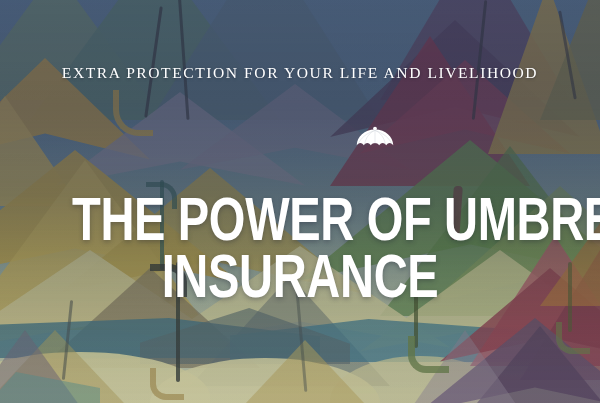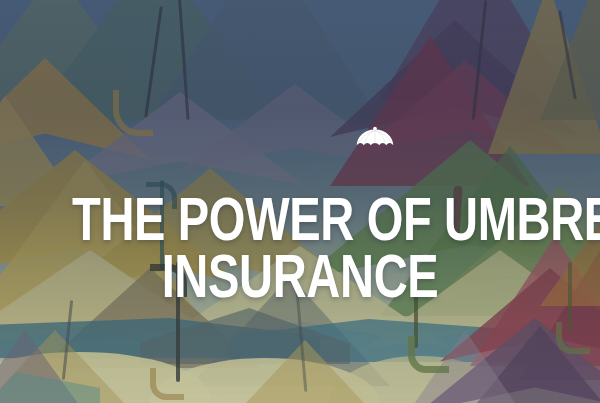--- a/index.html
+++ b/index.html
@@ -222,20 +222,21 @@
     <div class="pole" style="left:300px;top:292px;height:100px;background:#4a5260;opacity:.45;transform:rotate(-5deg);"></div>
   </div>
 
   <div id="soften"></div>
   <div id="wash-green"></div>
   <div id="wash-desat"></div>
   <div id="wash-dark"></div>
 
   <div id="content">
 
+    <div id="subtitle">EXTRA PROTECTION FOR YOUR LIFE AND LIVELIHOOD</div>
 
     <svg id="umbrella-mark" viewBox="0 0 38 26" aria-hidden="true">
 
       <circle cx="19" cy="2.6" r="1.9" fill="#ffffff"></circle>
 
       <path fill="#ffffff" d="
         M19 3.6
         C 8.2 3.6 1.2 11.4 0.8 18.6
         L 0.8 19.2
         C 3.0 16.3 5.6 16.3 7.8 19.2

